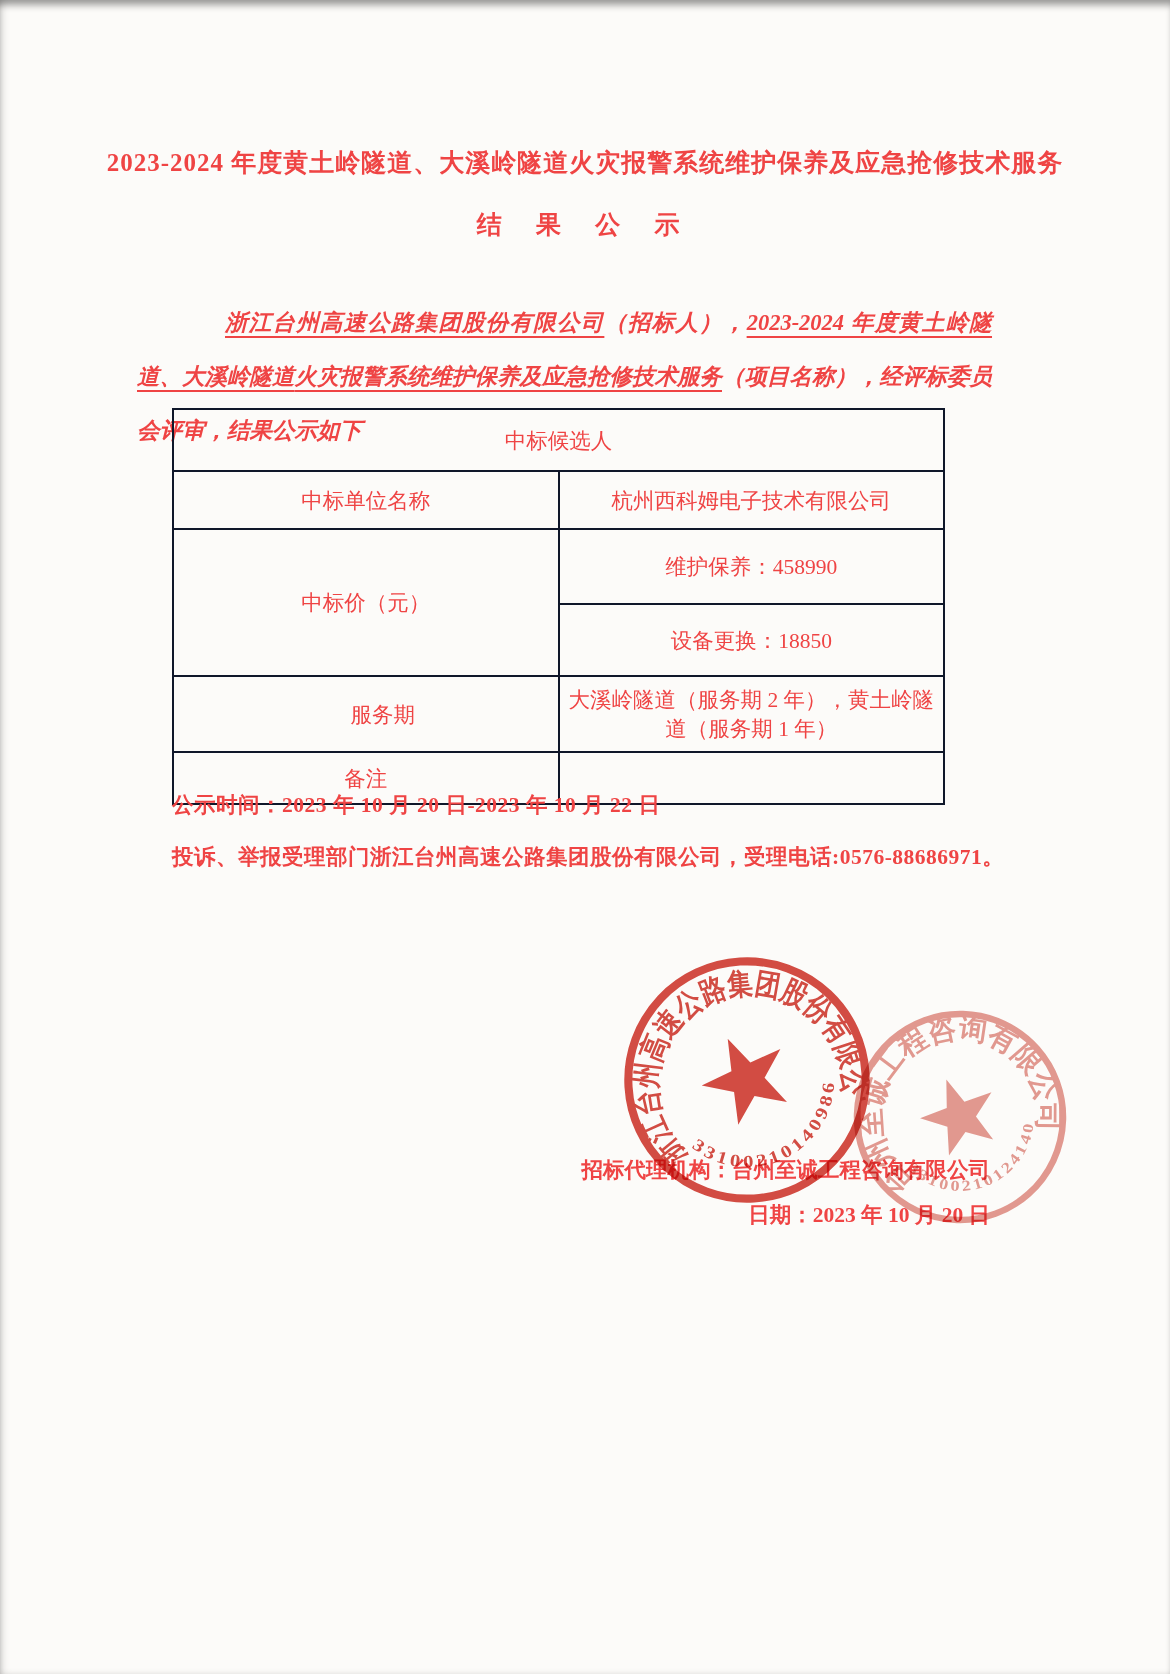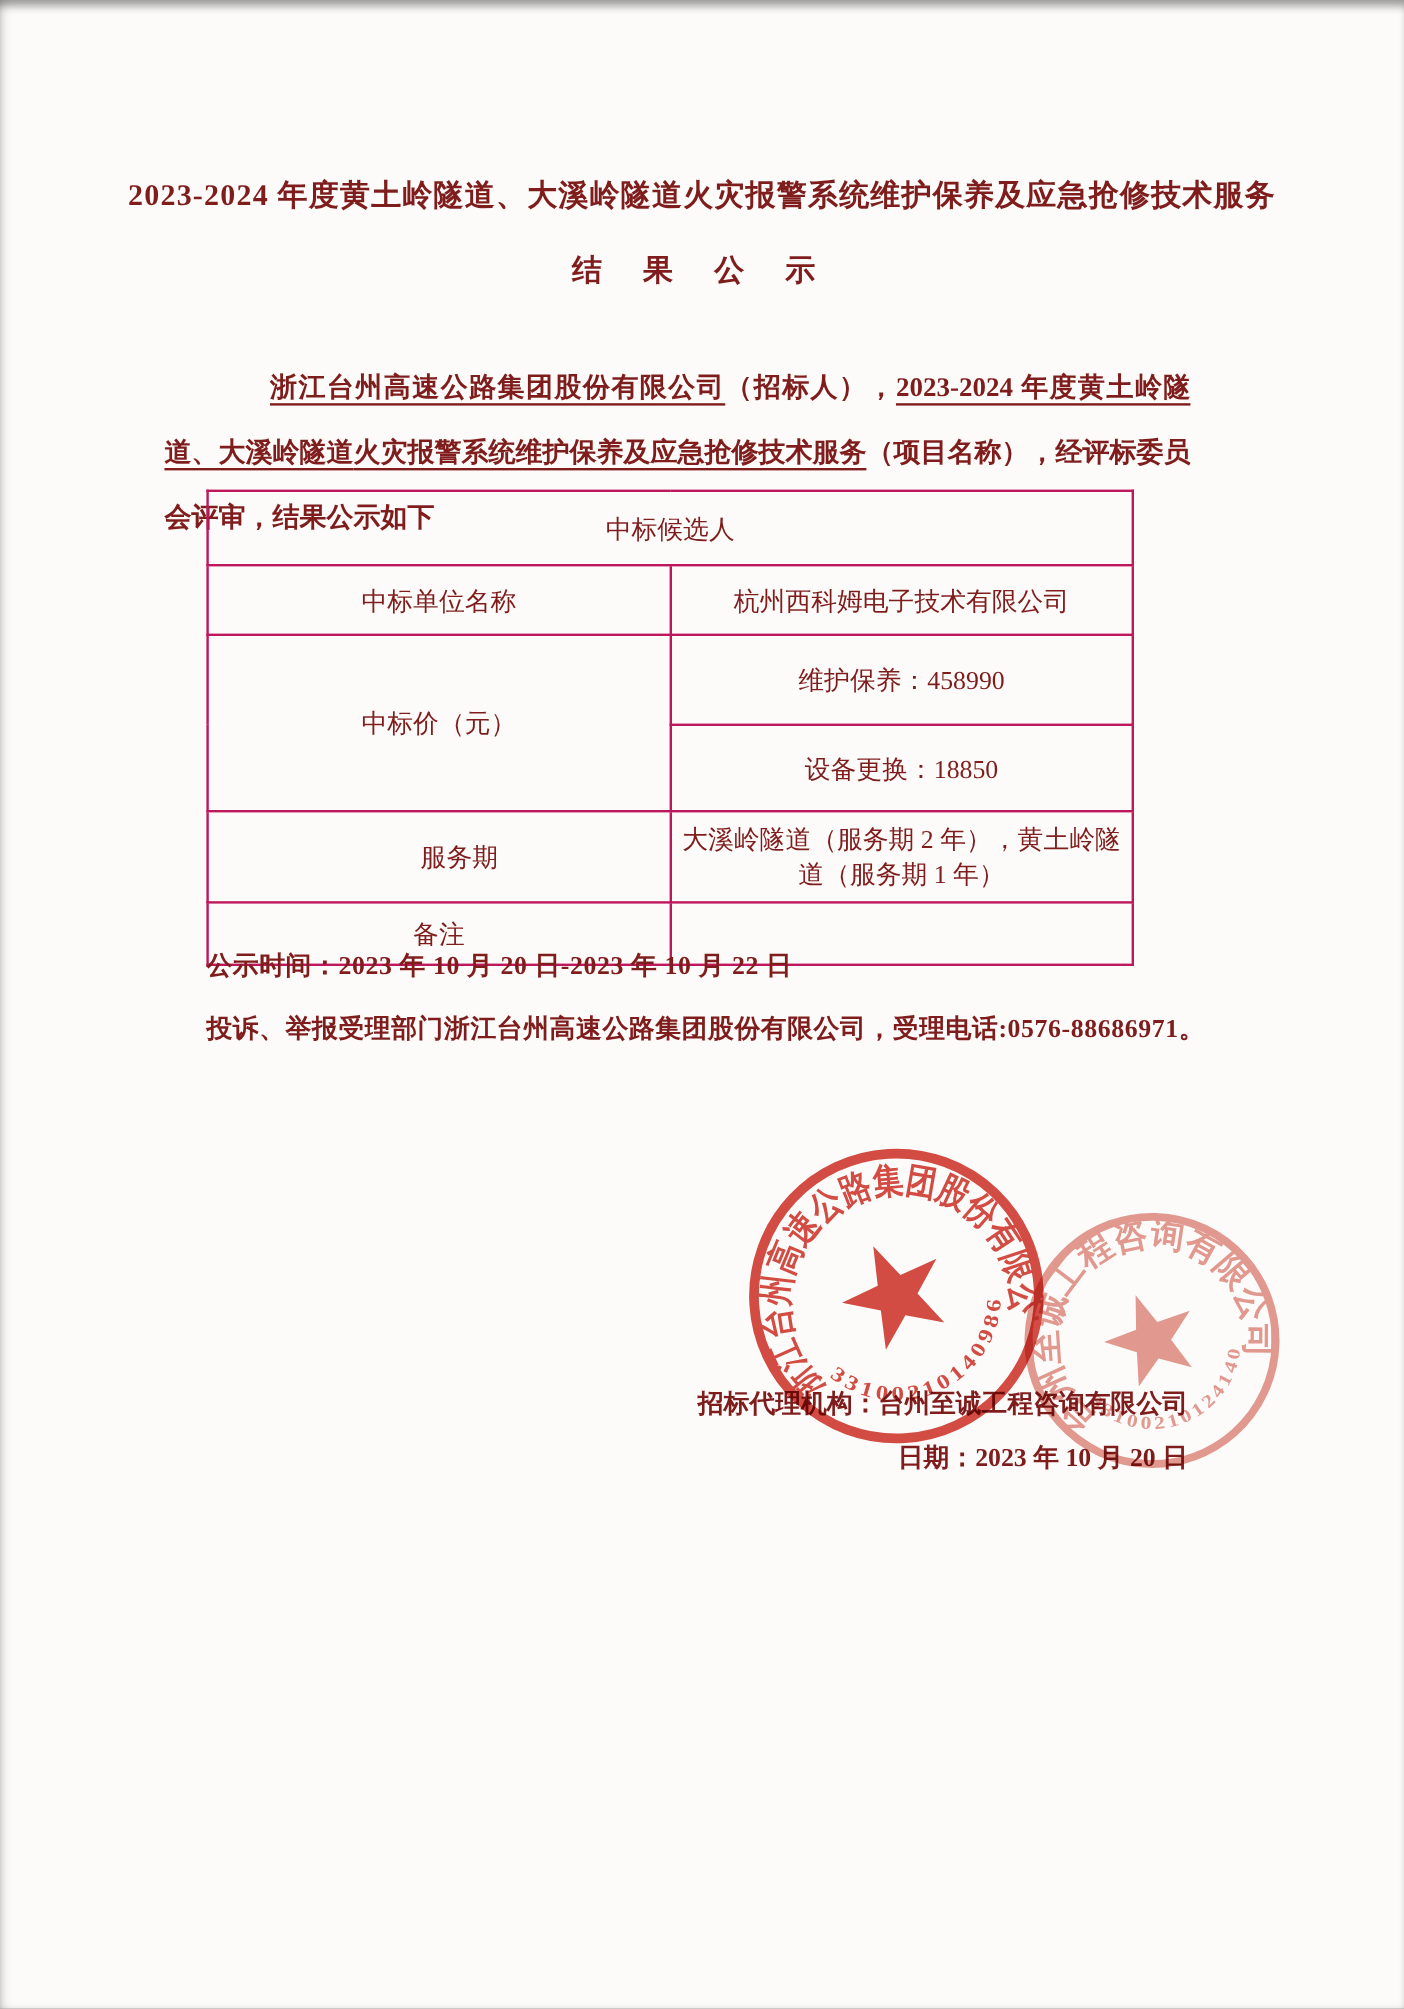--- a/index.html
+++ b/index.html
@@ -2,47 +2,47 @@
 <html><head>
 <meta charset="utf-8">
 <style>
   html,body{margin:0;padding:0;background:#9a9a9a;}
   .page{
     position:relative;
     width:1170px;height:1674px;
     margin:0 auto;
     background:#fcfbf9;
     font-family:"Liberation Serif","DejaVu Serif",serif;
-    color:#7f1d1d;
+    color:#ef4444;
     overflow:hidden;
     box-shadow:inset 0 8px 7px -3px rgba(0,0,0,.38),
                inset 7px 0 9px -5px rgba(0,0,0,.15),
                inset 0 -4px 6px -4px rgba(0,0,0,.10);
   }
   .title1{
     position:absolute;top:146px;left:60px;right:60px;
     text-align:center;font-size:25px;font-weight:700;letter-spacing:1px;
   }
   .title2{
     position:absolute;top:208px;left:0;right:0;
     text-align:center;font-size:25px;font-weight:700;letter-spacing:14px;
   }
   .intro{
     position:absolute;top:296px;left:137px;width:855px;
     font-size:22.5px;font-weight:600;line-height:54px;
-    text-align:justify;text-indent:88px;
+    text-align:justify;text-indent:88px;font-style:italic;
   }
   .u{ text-decoration:underline;text-underline-offset:6px;text-decoration-thickness:1.5px; }
   .bidtable{
     position:absolute;top:408px;left:172px;width:773px;
     border-collapse:collapse;table-layout:fixed;
     font-size:21.5px;font-weight:500;
   }
   .bidtable td{
-    border:2px solid #be185d;
+    border:2px solid #0f172a;
     text-align:center;vertical-align:middle;
     padding:0 6px;
   }
   .col-label{width:167px;}
   .notes{position:absolute;left:172px;top:790px;width:860px;}
   .note-line{font-size:21.5px;font-weight:700;margin:0 0 23px 0;letter-spacing:.5px;}
   .footer-line{position:absolute;right:180px;font-size:21.5px;font-weight:700;white-space:nowrap;}
   .fl-tenderer{top:1096px;}
   .fl-agency{top:1155px;}
   .fl-date{top:1200px;}

